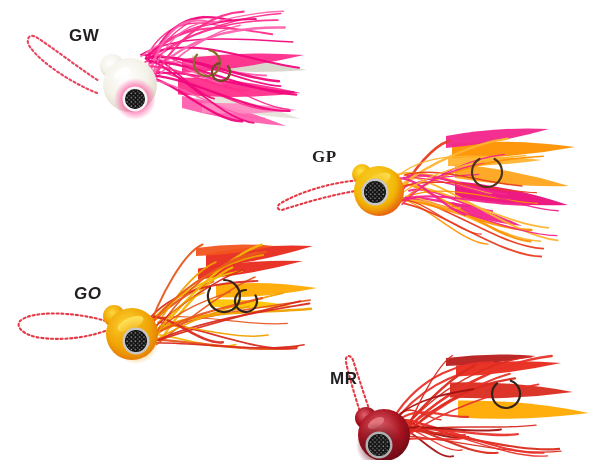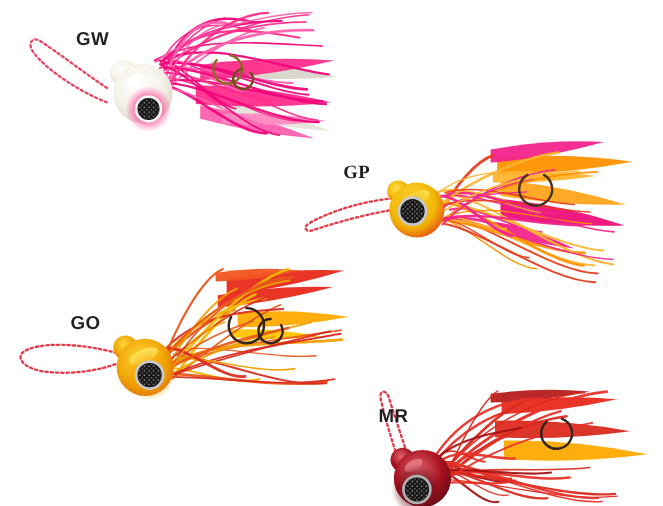--- a/index.html
+++ b/index.html
@@ -14,22 +14,22 @@
   .lure-label{
     position:absolute;
     font-weight:bold;
     font-size:17px;
     letter-spacing:.5px;
     color:#231f20;
     user-select:none;
   }
   #label-gw{left:69px;top:26px;}
   #label-gp{left:312px;top:147px;font-family:Liberation Serif, serif;}
-  #label-go{left:64px;top:284px;}
-  #label-mr{left:344px;top:369px;}
+  #label-go{left:74px;top:284px;font-style:italic;}
+  #label-mr{left:330px;top:369px;}
 </style>
 </head>
 <body>
 
 <div id="stage">
   <svg id="art" width="603" height="460" viewBox="0 0 603 460">
     <defs>
       <pattern id="mesh" width="4.2" height="4.2" patternUnits="userSpaceOnUse">
         <rect width="4.2" height="4.2" fill="#101010"></rect>
         <circle cx="1.1" cy="1.1" r="0.85" fill="#8f8f8f"></circle>

